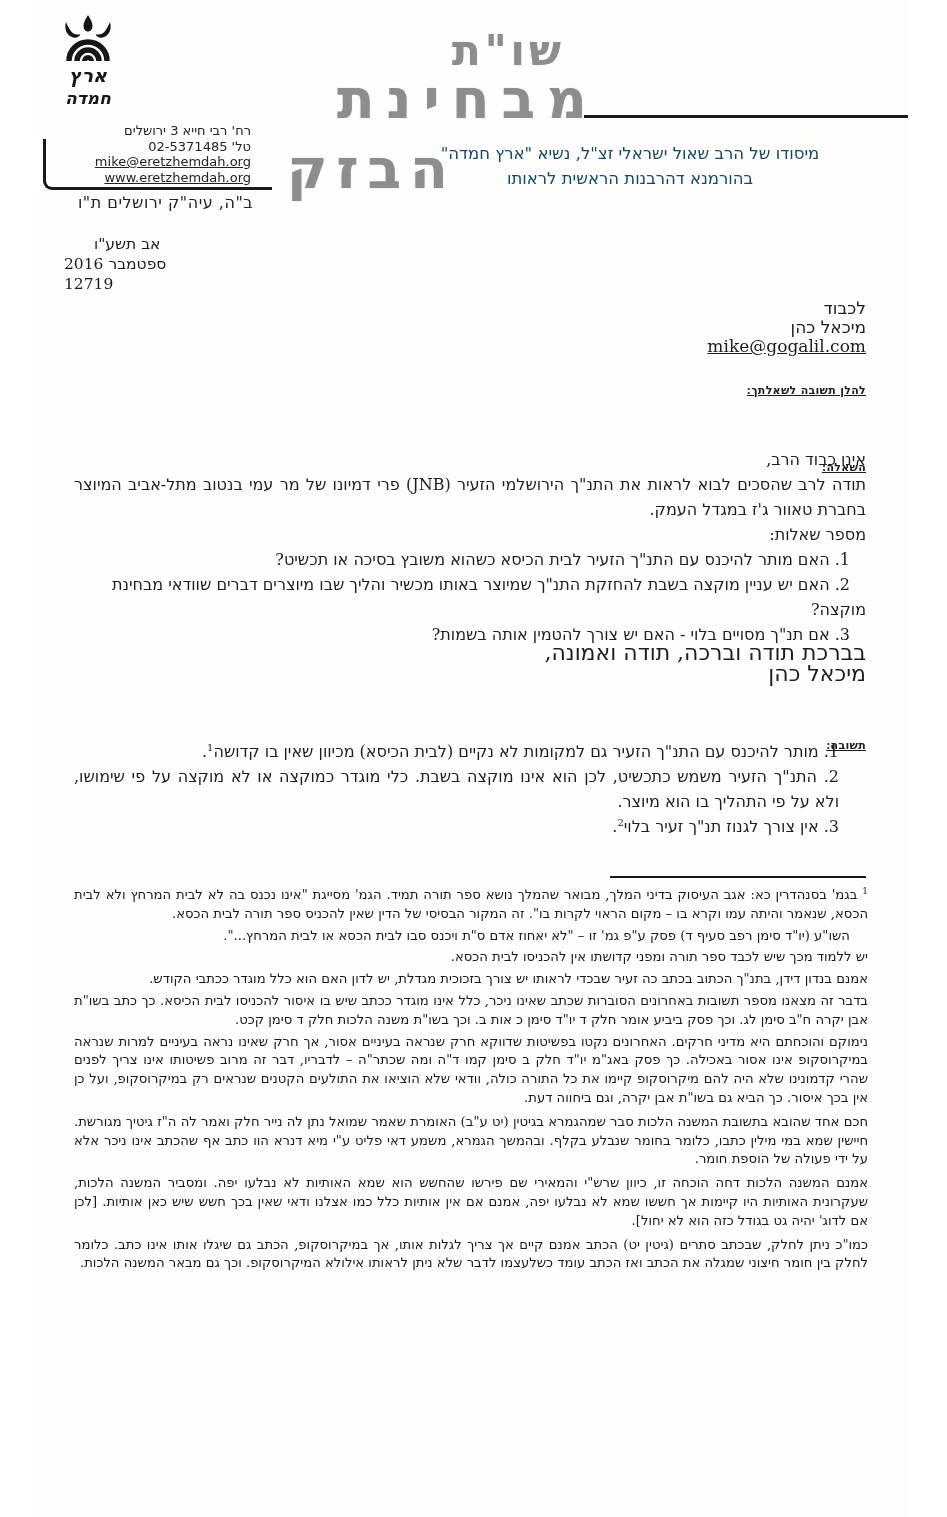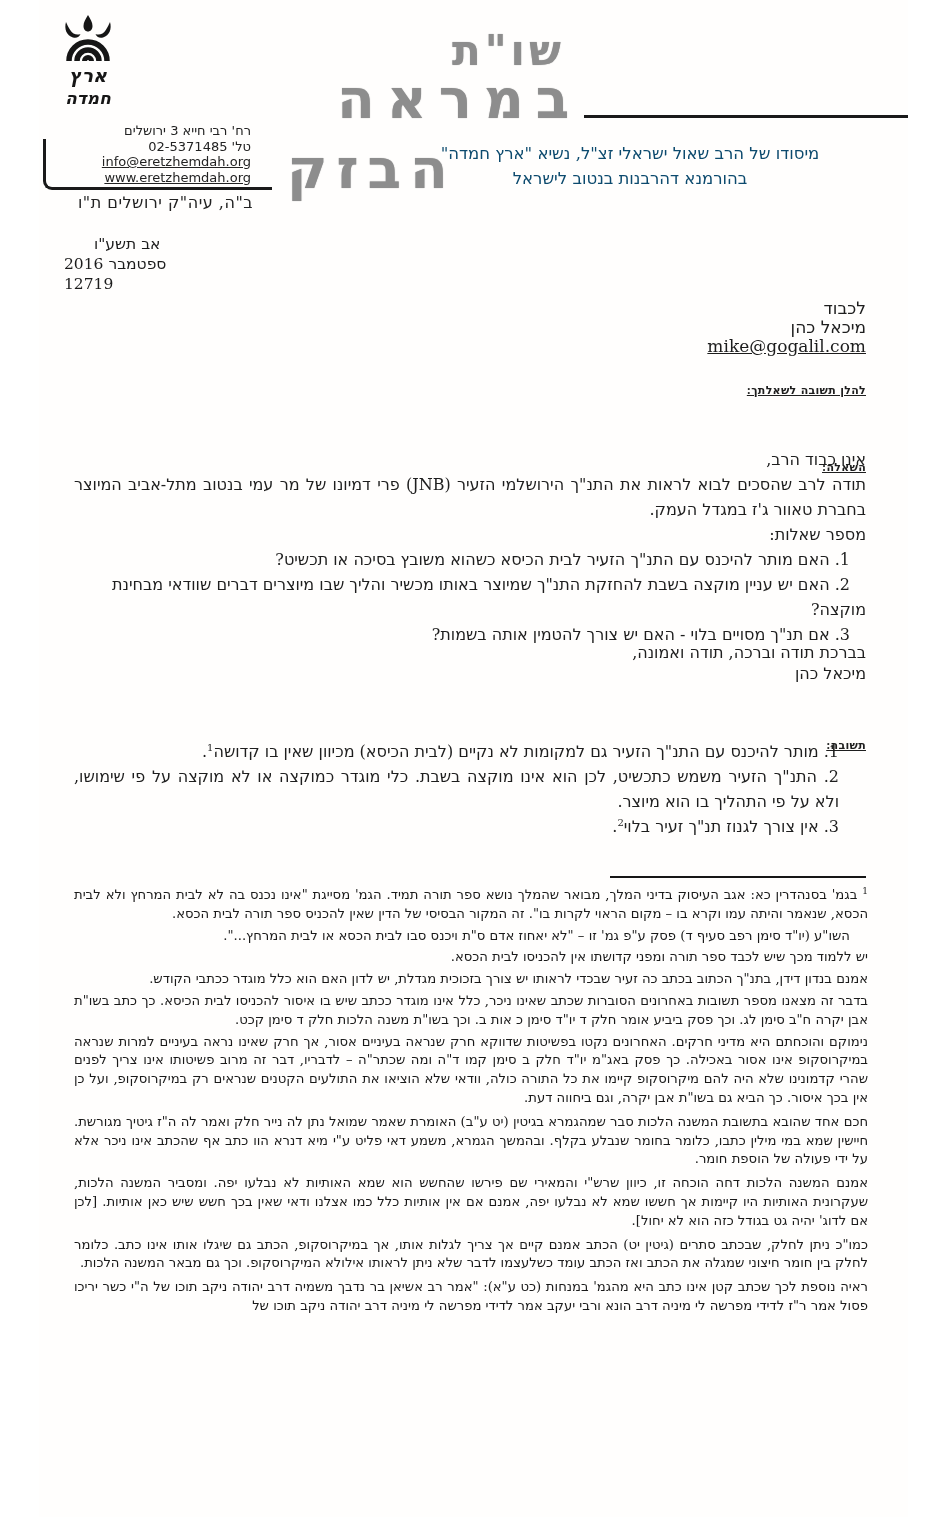--- a/index.html
+++ b/index.html
@@ -46,21 +46,21 @@
       text-decoration:underline;font-size:11px;letter-spacing:.3px;}
   .hd-intro{top:384px;}
   .hd-q{top:417px;margin-top:44px;}
   .hd-a{top:739px;}
   
   .q-block{position:absolute;top:447px;left:35px;right:42px;direction:rtl;
            font-size:16px;line-height:25px;text-align:right;}
   .q-body{text-align:justify;}
   .q-item{text-indent:16px;}
   .closing{position:absolute;top:642px;right:42px;direction:rtl;text-align:right;
-           font-size:16px;line-height:21px;}
+           font-size:22px;line-height:21px;}
   .a-block{position:absolute;top:739px;left:35px;right:42px;direction:rtl;
            font-size:16px;line-height:25px;text-align:right;}
   .a-item{margin-right:27px;text-align:justify;}
   sup.fnref{font-size:10px;line-height:0;}
   
   .fn-divider{position:absolute;top:876px;right:42px;width:256px;border-top:2.5px solid #161616;}
   .fn{position:absolute;top:886px;left:35px;right:40px;direction:rtl;
       font-size:13.2px;line-height:18.8px;text-align:justify;color:#1a1a1a;}
   .fn p{margin:0 0 3px 0;}
   .fn p.indent{text-indent:18px;}
@@ -82,32 +82,32 @@
       <path d="M27.5 47 A3.5 3.5 0 0 1 34.5 47" stroke="#161616" stroke-width="5" fill="none"></path>
       <text x="31" y="68" text-anchor="middle" font-family="DejaVu Serif, DejaVu Sans, serif" font-weight="bold" font-style="italic" font-size="19" fill="#161616">ארץ</text>
       <text x="31" y="90" text-anchor="middle" font-family="DejaVu Serif, DejaVu Sans, serif" font-weight="bold" font-style="italic" font-size="17" fill="#161616">חמדה</text>
     </svg>
   </div>
 
   <div class="bracket"></div>
   <div class="contact">
     <div>רח'  רבי חייא 3 ירושלים</div>
     <div>טל' 02-5371485</div>
-    <div><a href="#">info@eretzhemdah.org</a></div>
+    <div><a href="#">mike@eretzhemdah.org</a></div>
     <div><a href="#">www.eretzhemdah.org</a></div>
   </div>
   <div class="bsd">ב"ה, עיה"ק ירושלים ת"ו</div>
 
   <div class="title-l1">שו"ת</div>
-  <div class="title-l2">במראה</div>
+  <div class="title-l2">מבחינת</div>
   <div class="title-l3">הבזק</div>
   <div class="frame"></div>
   <div class="subtitle">
     <div>מיסודו של הרב שאול ישראלי זצ"ל, נשיא "ארץ חמדה"</div>
-    <div>בהורמנא דהרבנות בנטוב לישראל</div>
+    <div>בהורמנא דהרבנות הראשית לראותו</div>
   </div>
 
   <div class="date-block">
     <div class="h-date">אב תשע"ו</div>
     <div>ספטמבר 2016</div>
     <div>12719</div>
   </div>
 
   <div class="addressee">
     <div>לכבוד</div>
@@ -161,16 +161,15 @@
   <div class="fn">
     <p><sup>1</sup> <span>בגמ' בסנהדרין כא: אגב העיסוק בדיני המלך, מבואר שהמלך נושא ספר תורה תמיד. הגמ' מסייגת "אינו נכנס בה לא לבית המרחץ ולא לבית הכסא, שנאמר והיתה עמו וקרא בו – מקום הראוי לקרות בו". זה המקור הבסיסי של הדין שאין להכניס ספר תורה לבית הכסא.</span></p>
     <p class="indent">השו"ע (יו"ד סימן רפב סעיף ד) פסק ע"פ גמ' זו – "לא יאחוז אדם ס"ת ויכנס סבו לבית הכסא או לבית המרחץ...".</p>
     <p>יש ללמוד מכך שיש לכבד ספר תורה ומפני קדושתו אין להכניסו לבית הכסא.</p>
     <p>אמנם בנדון דידן, בתנ"ך הכתוב בכתב כה זעיר שבכדי לראותו יש צורך בזכוכית מגדלת, יש לדון האם הוא כלל מוגדר ככתבי הקודש.</p>
     <p>בדבר זה מצאנו מספר תשובות באחרונים הסוברות שכתב שאינו ניכר, כלל אינו מוגדר ככתב שיש בו איסור להכניסו לבית הכיסא. כך כתב בשו"ת אבן יקרה ח"ב סימן לג. וכך פסק ביביע אומר חלק ד יו"ד סימן כ אות ב. וכך בשו"ת משנה הלכות חלק ד סימן קכט.</p>
     <p>נימוקם והוכחתם היא מדיני חרקים. האחרונים נקטו בפשיטות שדווקא חרק שנראה בעיניים אסור, אך חרק שאינו נראה בעיניים למרות שנראה במיקרוסקופ אינו אסור באכילה. כך פסק באג"מ יו"ד חלק ב סימן קמו ד"ה ומה שכתר"ה – לדבריו, דבר זה מרוב פשיטותו אינו צריך לפנים שהרי קדמונינו שלא היה להם מיקרוסקופ קיימו את כל התורה כולה, וודאי שלא הוציאו את התולעים הקטנים שנראים רק במיקרוסקופ, ועל כן אין בכך איסור. כך הביא גם בשו"ת אבן יקרה, וגם ביחווה דעת.</p>
     <p class="gap">חכם אחד שהובא בתשובת המשנה הלכות סבר שמהגמרא בגיטין (יט ע"ב) האומרת שאמר שמואל נתן לה נייר חלק ואמר לה ה"ז גיטיך מגורשת. חיישין שמא במי מילין כתבו, כלומר בחומר שנבלע בקלף. ובהמשך הגמרא, משמע דאי פליט ע"י מיא דנרא הוו כתב אף שהכתב אינו ניכר אלא על ידי פעולה של הוספת חומר.</p>
     <p class="gap">אמנם המשנה הלכות דחה הוכחה זו, כיוון שרש"י והמאירי שם פירשו שהחשש הוא שמא האותיות לא נבלעו יפה. ומסביר המשנה הלכות, שעקרונית האותיות היו קיימות אך חששו שמא לא נבלעו יפה, אמנם אם אין אותיות כלל כמו אצלנו ודאי שאין בכך חשש שיש כאן אותיות. [לכן אם לדוג' יהיה גט בגודל כזה הוא לא יחול].</p>
     <p class="gap">כמו"כ ניתן לחלק, שבכתב סתרים (גיטין יט) הכתב אמנם קיים אך צריך לגלות אותו, אך במיקרוסקופ, הכתב גם שיגלו אותו אינו כתב. כלומר לחלק בין חומר חיצוני שמגלה את הכתב ואז הכתב עומד כשלעצמו לדבר שלא ניתן לראותו אילולא המיקרוסקופ. וכך גם מבאר המשנה הלכות.</p>
-    <p class="gap">ראיה נוספת לכך שכתב קטן אינו כתב היא מהגמ' במנחות (כט ע"א): "אמר רב אשיאן בר נדבך משמיה דרב יהודה ניקב תוכו של ה"י כשר יריכו פסול אמר ר"ז לדידי מפרשה לי מיניה דרב הונא ורבי יעקב אמר לדידי מפרשה לי מיניה דרב יהודה ניקב תוכו של</p>
   </div>
 
 </div>
 
 </body></html>

